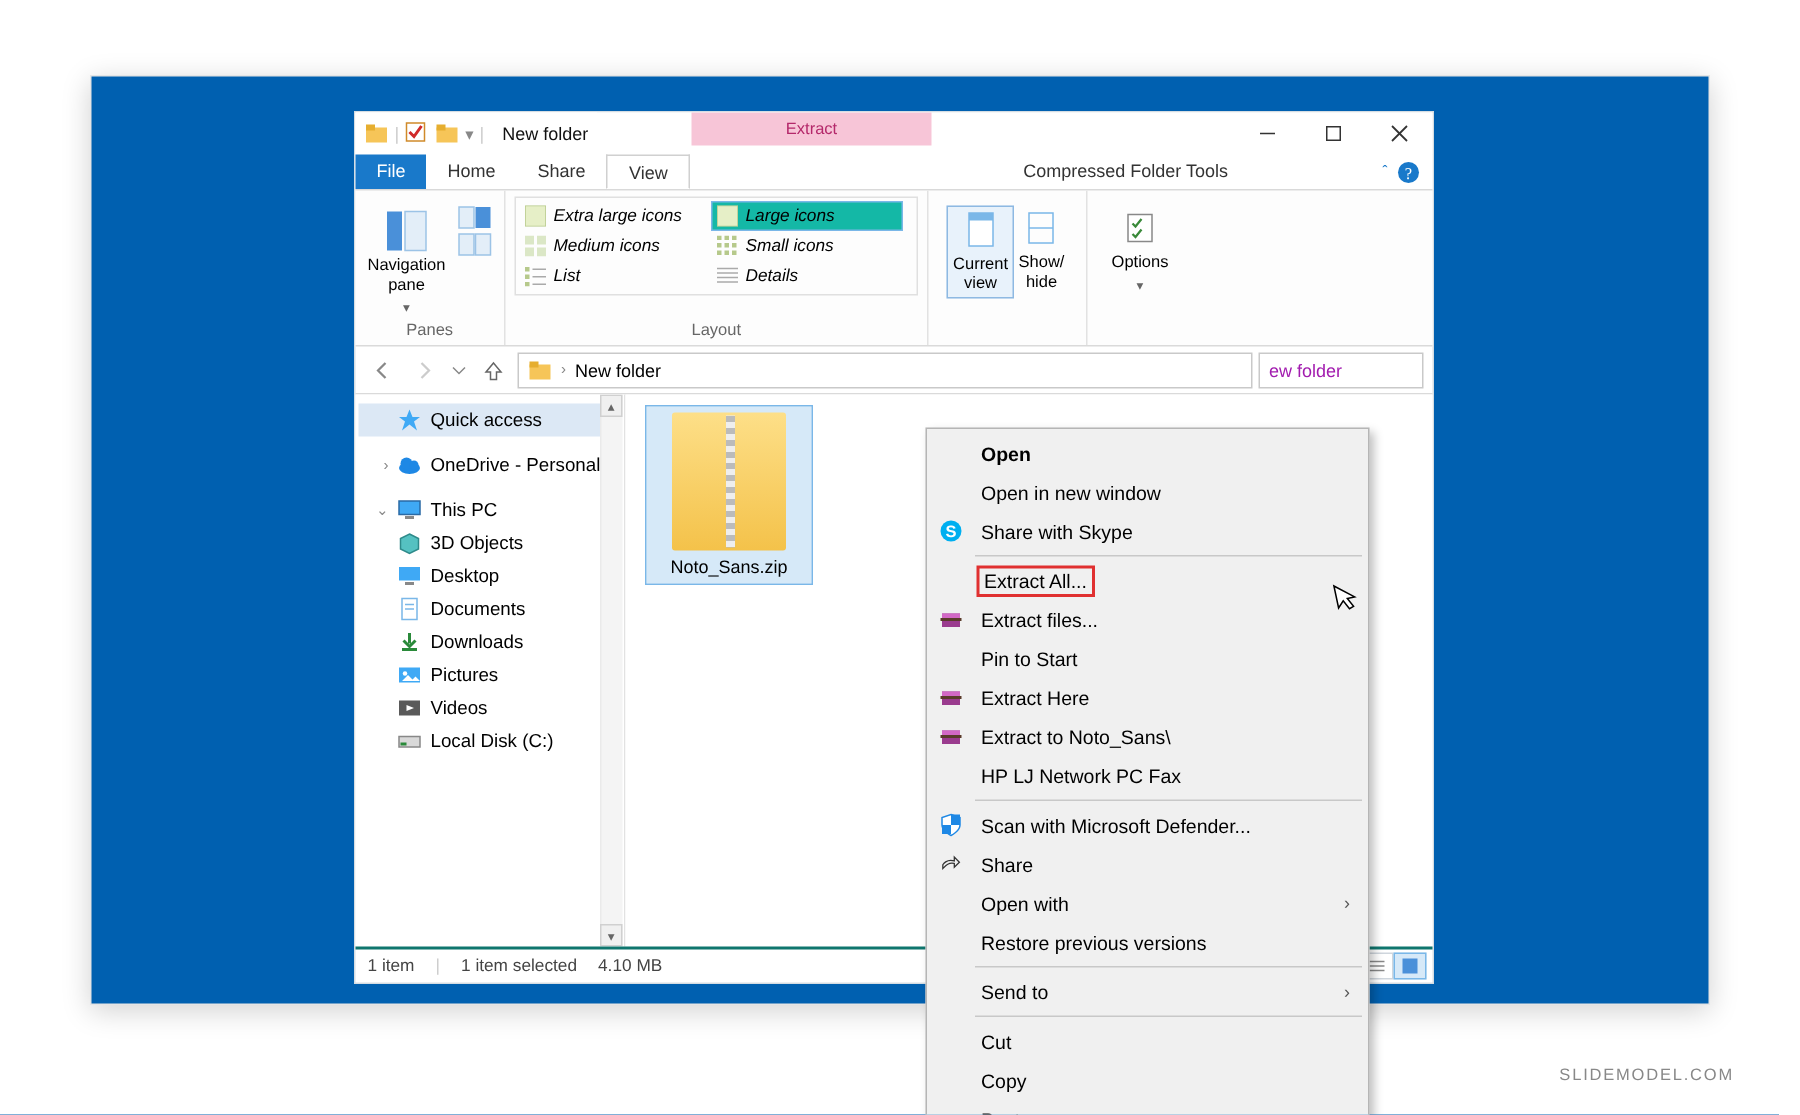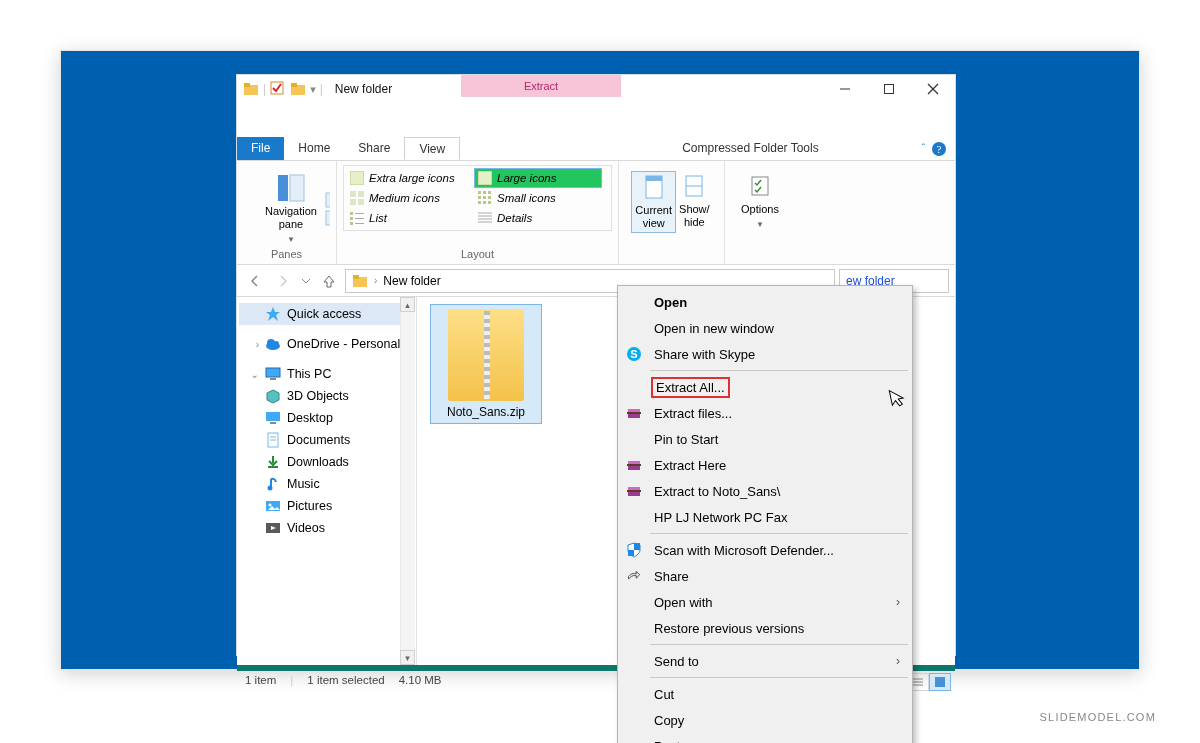--- a/index.html
+++ b/index.html
@@ -126,41 +126,41 @@
     display: flex;
     flex-direction: column;
     justify-content: space-between;
   }
   .ribbon-group .group-label { text-align:center; font-size:11px; color:#666; padding-bottom:2px;}
   .panes-group { width: 100px; }
   .layout-group { width: 282px; }
   .current-group { width: 106px; } 
   .options-group { width: 70px; }
 
-  .panes-body { display:flex; gap:6px; align-items:center; justify-content:center; padding-top:6px;margin-left:20px;}
+  .panes-body { display:flex; gap:6px; align-items:flex-start; justify-content:center; padding-top:6px;}
   .big-button {
     display:flex; flex-direction:column; align-items:center; gap:2px;
     font-size:11px; text-align:center; line-height:13px;
     padding: 2px 2px;
   }
   .layout-grid {
     display:grid;
     grid-template-columns: repeat(2, 128px);
     grid-template-rows: repeat(3, 20px);
     gap: 0;
     border: 1px solid #e0e0e0;
     padding: 2px;
     font-style: italic;
   }
   .layout-item {
     display:flex; align-items:center; gap:5px;
     font-size:11.5px; padding: 1px 4px;
   }
   .layout-item.selected {
-    background: #22c55e;
+    background: #14b8a6;
     outline: 1px solid #7ab7e8;
     outline-offset: -1px;
   }
   .layout-swatch { width:14px; height:14px; display:inline-block;}
 
   .cview-body { display:flex; gap:1px; align-items:flex-start; justify-content:center; padding-top:6px;}
   .options-body { display:flex; align-items:flex-start; justify-content:center; padding-top:6px;}
 
   
   .address-row {
@@ -177,21 +177,21 @@
     border: 1px solid #c9c9c9;
     display:flex; align-items:center; gap:6px;
     padding: 0 6px;
   }
   .search-box {
     width: 110px;
     height: 24px;
     border: 1px solid #c9c9c9;
     display:flex; align-items:center;
     padding: 0 6px;
-    color: #1d4ed8;
+    color: #a21caf;
     position: relative;
   }
 
   
   .body-split { display:flex; height: calc(100% - 28px - 24px - 104px - 32px - 24px); }
   .nav-pane {
     width: 180px;
     border-right: 1px solid #e2e2e2;
     background: #fff;
     overflow: hidden;
@@ -242,21 +242,21 @@
     content: "";
     position: absolute;
     left: 36px; top: 2px; width: 6px; bottom: 2px;
     background: repeating-linear-gradient(#bbb 0 4px, #eee 4px 8px);
   }
   .file-label { font-size: 12px; }
 
   
   .status-bar {
     height: 24px;
-    border-top: 6px solid #0f766e;
+    border-top: 2px solid #0f766e;
     display:flex; align-items:center;
     font-size: 11.5px;
     gap: 14px;
     padding: 0 8px;
     color: #444;
     position: relative;
   }
   .status-bar .divider { color:#ccc; }
   .view-toggles {
     position:absolute; right:4px; top:2px;
@@ -357,21 +357,21 @@
           </div>
         <div class="btn close">
             <svg width="12" height="12">
               <line x1="1" y1="1" x2="11" y2="11" stroke="#333" stroke-width="1.2"></line>
               <line x1="11" y1="1" x2="1" y2="11" stroke="#333" stroke-width="1.2"></line>
             </svg>
           </div>
       </div>
     </div>
 
-    <div class="menu-row" style="position:relative;margin-top:34px;">
+    <div class="menu-row" style="position:relative;">
       <div class="tab file">File</div>
       <div class="tab">Home</div>
       <div class="tab">Share</div>
       <div class="tab active">View</div>
       <div class="tab compressed-tools">Compressed Folder Tools</div>
       <span class="collapse-chevron">ˆ</span>
       <span class="help-icon">
         <svg width="16" height="16">
             <circle cx="8" cy="8" r="7" fill="#1979ca"></circle>
             <text x="8" y="12" text-anchor="middle" fill="#fff" font-size="11" font-family="Segoe UI">?</text>
@@ -603,40 +603,39 @@
             </div>
           <div class="tree-item tree-sub">
               <svg width="16" height="16">
                 <path d="M8 2 L8 9 M4 7 L8 11 L12 7" stroke="#2a8a3a" stroke-width="2" fill="none"></path>
                 <line x1="3" y1="13" x2="13" y2="13" stroke="#2a8a3a" stroke-width="2"></line>
               </svg>
               <span>Downloads</span>
             </div>
           <div class="tree-item tree-sub">
               <svg width="16" height="16">
-                <path d="M6 3 L6 12" stroke="#1e88e5" stroke-width="2"></path>
-                <circle cx="5" cy="12" r="2.5" fill="#1e88e5"></circle>
-                <path d="M6 3 Q10 2 11 6" stroke="#1e88e5" stroke-width="2" fill="none"></path>
-              </svg>
-              <span>Music</span>
-            </div>
-          <div class="tree-item tree-sub">
-              <svg width="16" height="16">
                 <rect x="1" y="3" width="14" height="10" fill="#3fa9f5"></rect>
                 <circle cx="5" cy="7" r="1.5" fill="#fff"></circle>
                 <path d="M3 12 L7 8 L10 11 L12 9 L15 12" fill="#fff"></path>
               </svg>
               <span>Pictures</span>
             </div>
           <div class="tree-item tree-sub">
               <svg width="16" height="16">
                 <rect x="1" y="3" width="14" height="10" fill="#5a5a5a"></rect>
                 <polygon points="6,6 11,8 6,10" fill="#fff"></polygon>
               </svg>
               <span>Videos</span>
+            </div>
+          <div class="tree-item tree-sub">
+              <svg width="16" height="16">
+                <rect x="1" y="5" width="14" height="7" fill="#d9d9d9" stroke="#888"></rect>
+                <rect x="2" y="9" width="4" height="2" fill="#2a8a3a"></rect>
+              </svg>
+              <span>Local Disk (C:)</span>
             </div>
         </div>
       </div>
 
       <div class="content-pane">
         <div class="file-item">
           <div class="zip-icon"></div>
           <div class="file-label">Noto_Sans.zip</div>
         </div>
       </div>

